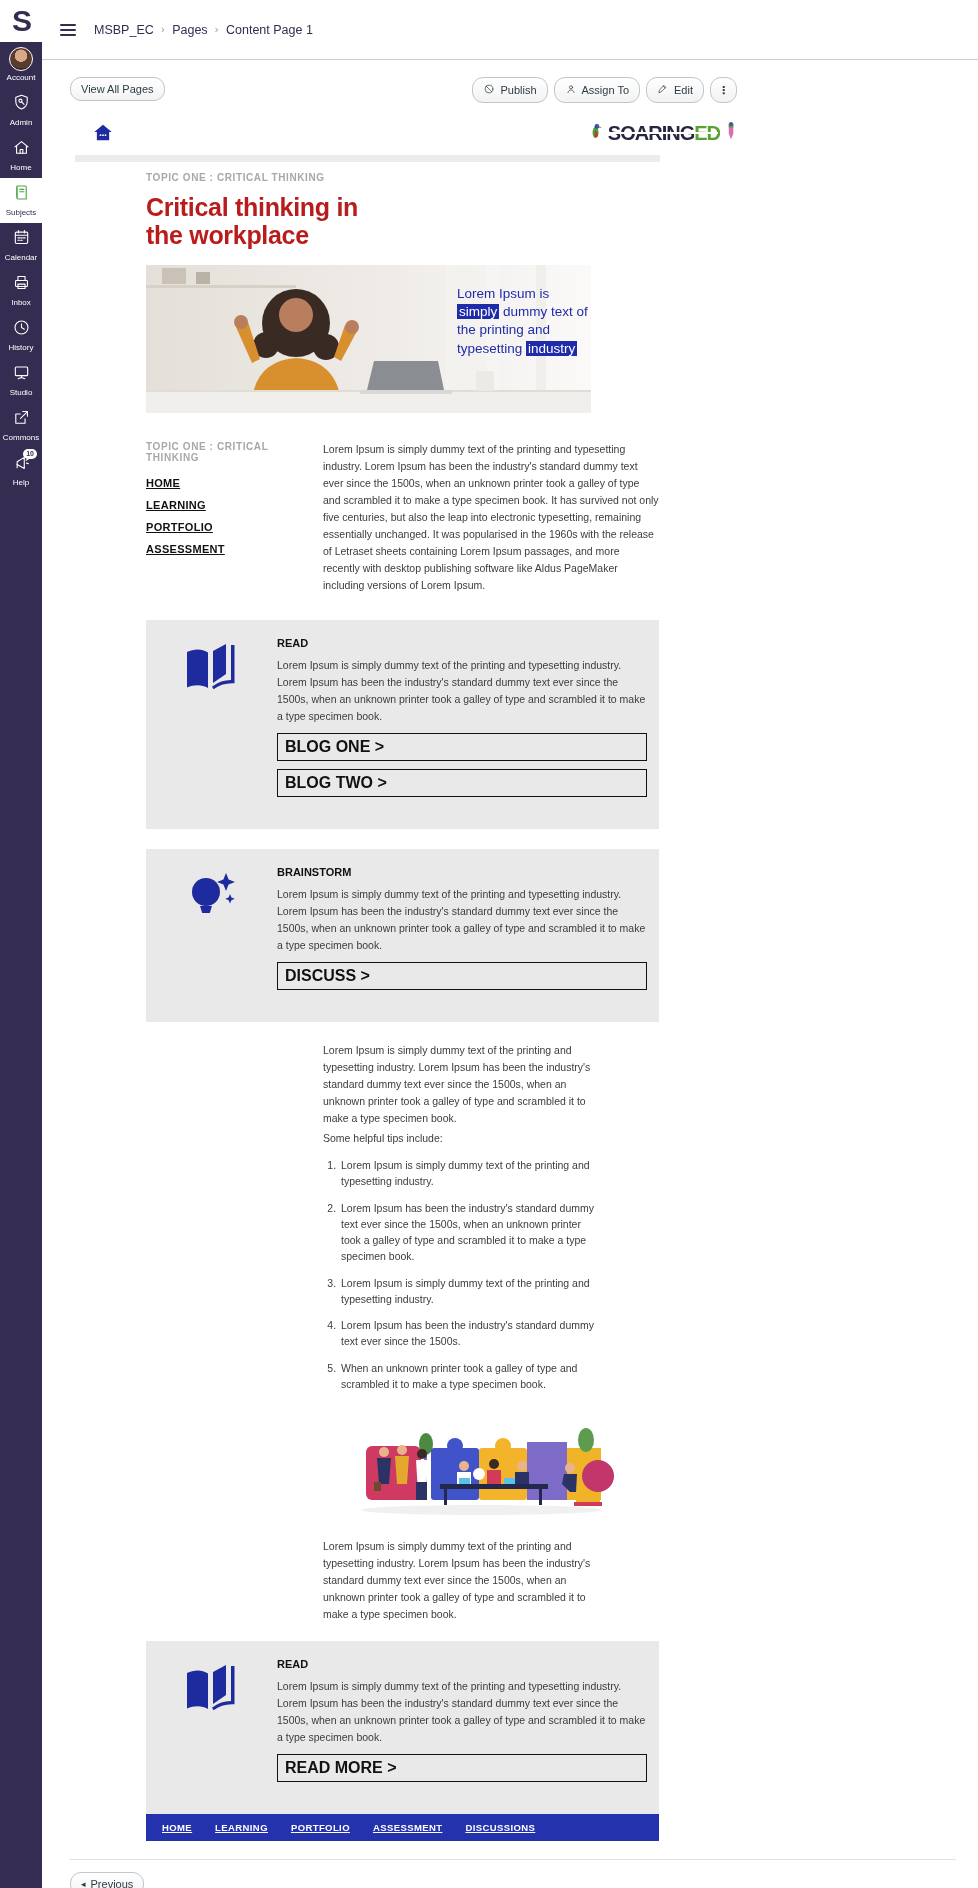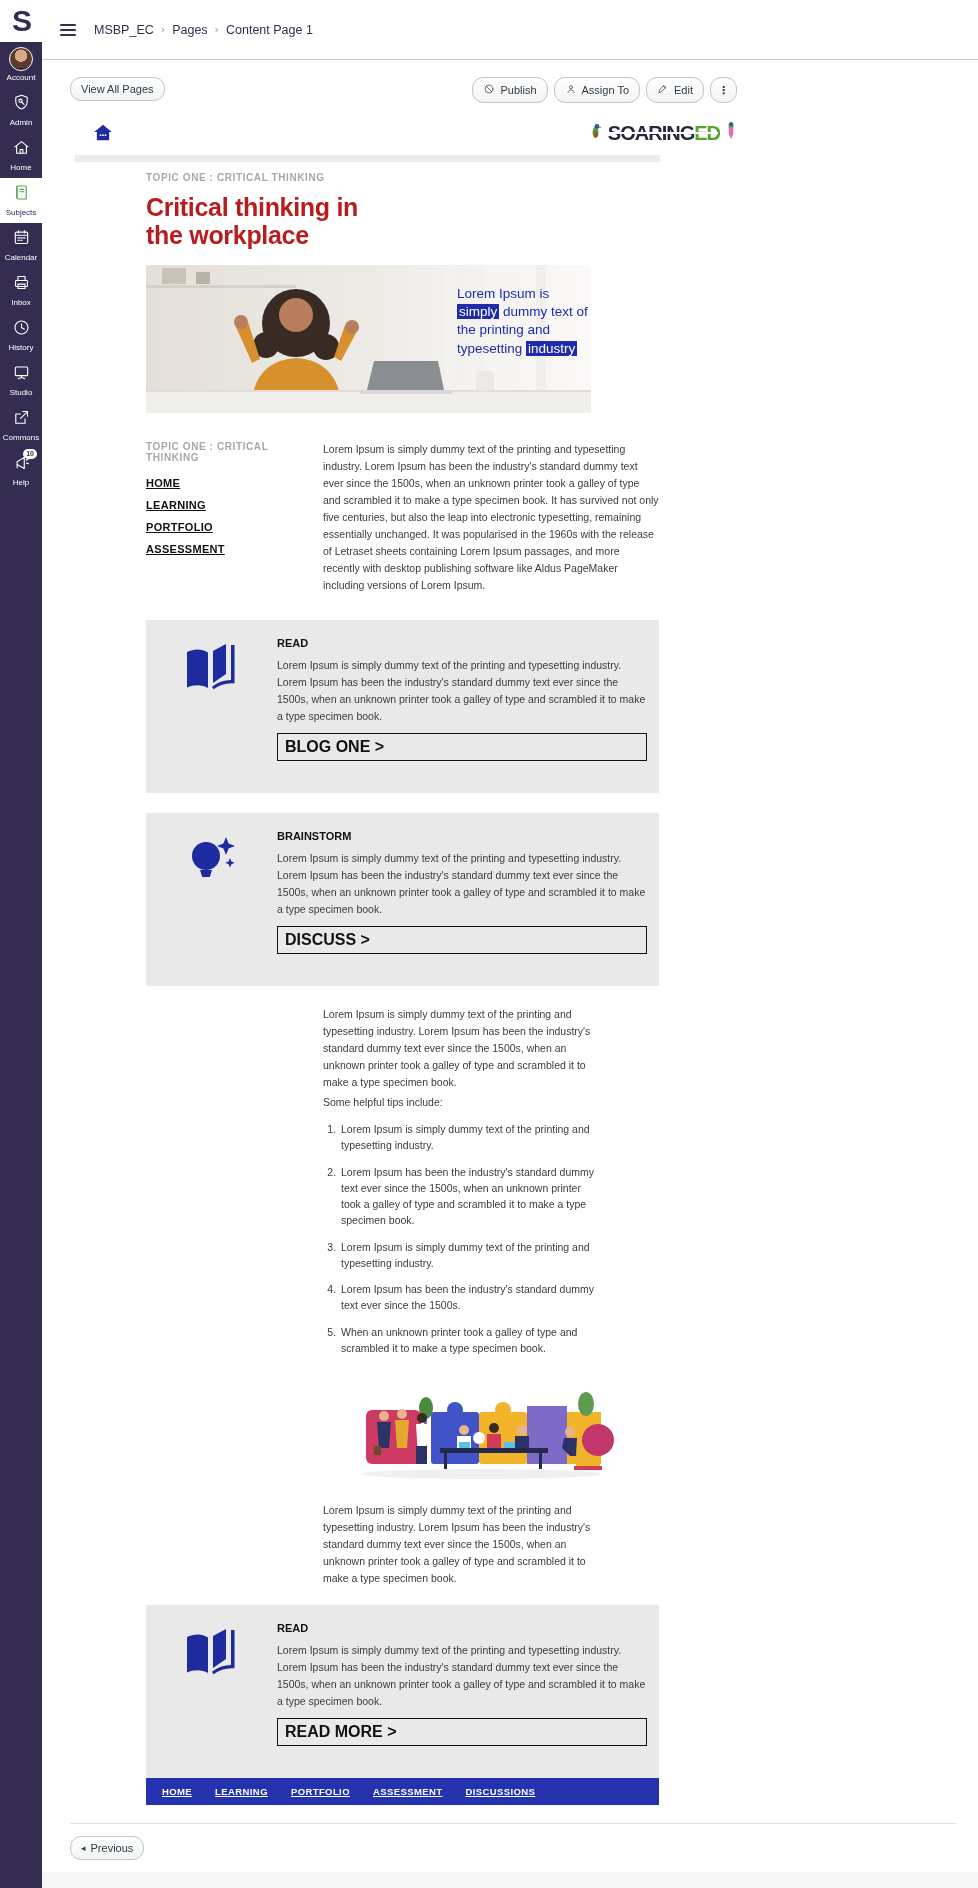--- a/index.html
+++ b/index.html
@@ -310,20 +310,21 @@
           <svg width="64" height="56" viewBox="0 0 64 56">
             <path d="M7 13c7-3.5 15-3.5 21 .5V49c-6-3.5-14-3.5-21-.5z" fill="#1e2b9e"></path>
             <path d="M33 12l13-7v30l-13 9z" fill="#1e2b9e"></path>
             <path d="M51 6v35c-7 0-13 2-18 6l-1 .8 1.6 2.4c5-4 11.4-6 18.4-6h2.5V6z" fill="#1e2b9e"></path>
           </svg>
         </div>
         <div class="card-body">
           <div class="card-title">READ</div>
           <p class="para">Lorem Ipsum is simply dummy text of the printing and typesetting industry. Lorem Ipsum has been the industry's standard dummy text ever since the 1500s, when an unknown printer took a galley of type and scrambled it to make a type specimen book.</p>
           <button class="card-btn">BLOG ONE &gt;</button>
+          <button class="card-btn">BLOG TWO &gt;</button>
         </div>
       </div>
 
       
       <div class="card">
         <div class="card-icon">
           <svg width="56" height="56" viewBox="0 0 56 56">
             <circle cx="22" cy="24" r="14" fill="#1e2b9e"></circle>
             <path d="M16 38h12l-2.2 7h-7.6z" fill="#1e2b9e"></path>
             <path d="M42 5l2.6 6.4L51 14l-6.4 2.6L42 23l-2.6-6.4L33 14l6.4-2.6z" fill="#1e2b9e"></path>

